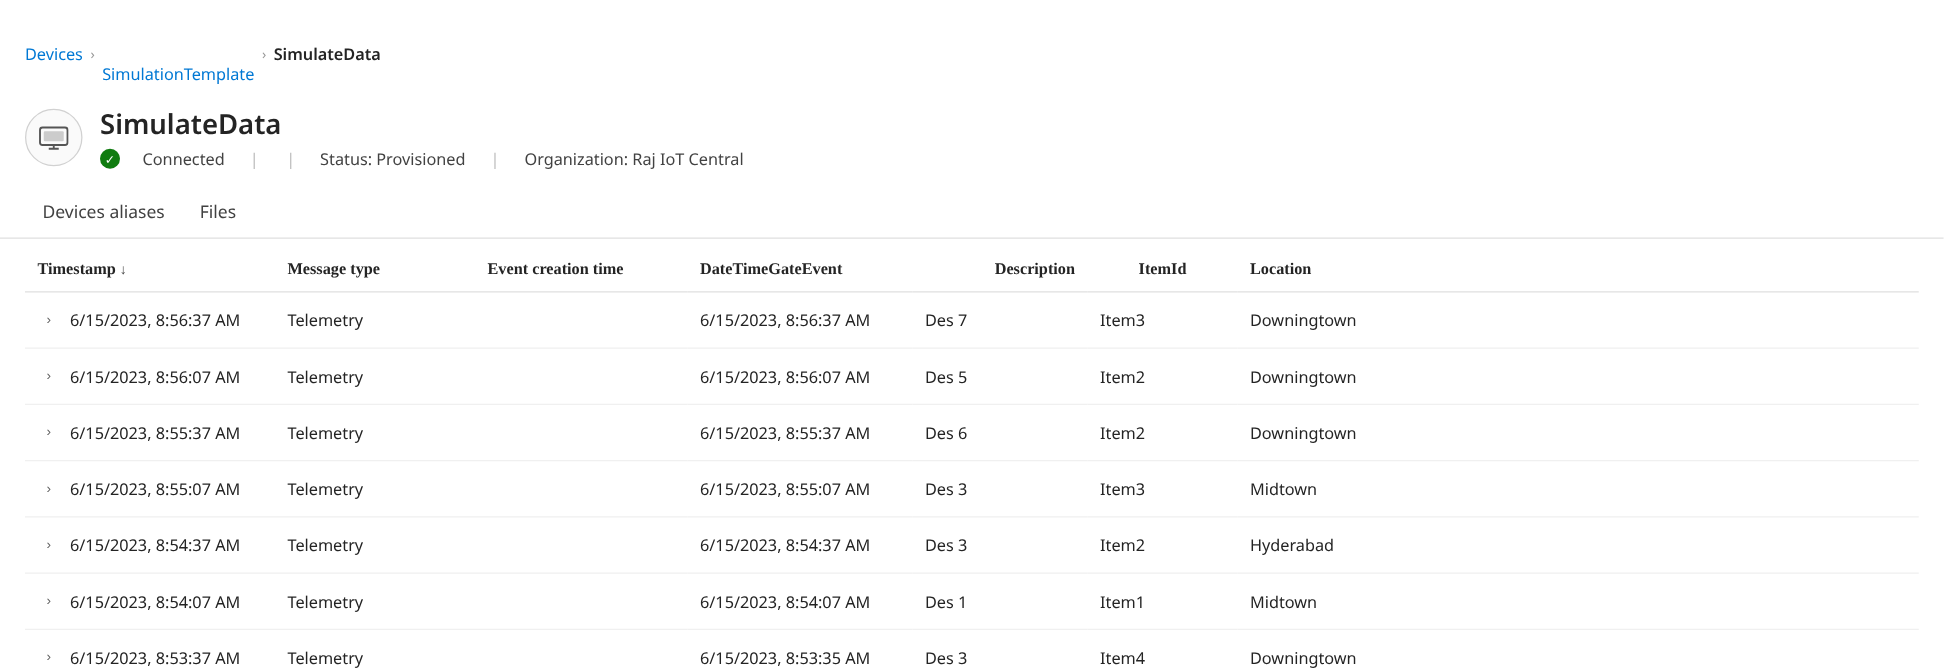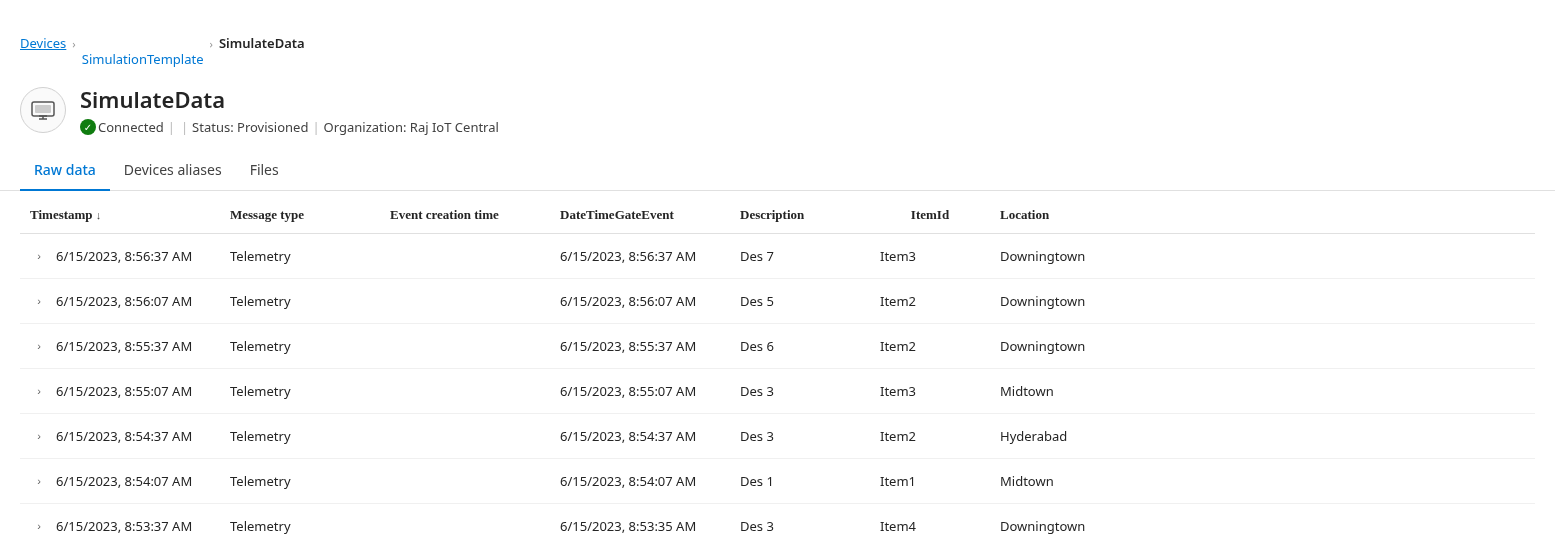--- a/index.html
+++ b/index.html
@@ -47,21 +47,21 @@
       gap: 4px;
     }
     .device-title {
       font-size: 22px;
       font-weight: 600;
       color: #242424;
     }
     .device-status-line {
       display: flex;
       align-items: center;
-      gap: 2px;
+      gap: 18px;
       font-size: 13px;
       color: #424242;
     }
     .connected-dot {
       width: 16px;
       height: 16px;
       background: #107c10;
       border-radius: 50%;
       display: flex;
       align-items: center;
@@ -143,29 +143,29 @@
       white-space: nowrap;
     }
     .sort-arrow {
       font-size: 11px;
       color: #424242;
     }
     .col-timestamp { width: 200px; }
     .col-msgtype { width: 160px; }
     .col-eventcreation { width: 170px; }
     .col-datetime { width: 180px; }
-    .col-desc { width: 140px; }
+    .col-desc { width: 140px; text-align: right; }
     .col-itemid { width: 120px; text-align: center; }
     .col-location { width: auto; }
   </style>
 </head>
 <body>
 
 <div class="breadcrumb">
-  <span style="color:#0078d4;cursor:pointer;text-decoration:underline;">Devices</span>
+  <span style="color:#0078d4;cursor:pointer;">Devices</span>
   <span class="breadcrumb-sep">›</span>
   <span style="color:#0078d4;cursor:pointer;margin-top:32px;">SimulationTemplate</span>
   <span class="breadcrumb-sep">›</span>
   <span class="breadcrumb-current">SimulateData</span>
 </div>
 
 <div class="device-header">
   <div class="device-icon">
     <svg width="24" height="20" viewBox="0 0 24 20" fill="none" xmlns="http://www.w3.org/2000/svg">
       <rect x="1" y="2" width="22" height="14" rx="2" stroke="#555" stroke-width="1.5" fill="none"></rect>
@@ -183,21 +183,20 @@
       <span class="sep-pipe">|</span>
       <span class="sep-pipe">|</span>
       <span>Status: Provisioned</span>
       <span class="sep-pipe">|</span>
       <span>Organization: Raj IoT Central</span>
     </div>
   </div>
 </div>
 
 <div class="tabs">
-  <div class="tab active">Raw data</div>
   <div class="tab">Devices aliases</div>
   <div class="tab">Files</div>
 </div>
 
 <div class="table-container">
   <table>
     <thead>
       <tr>
         <th class="col-timestamp">
           <span>Timestamp</span>

